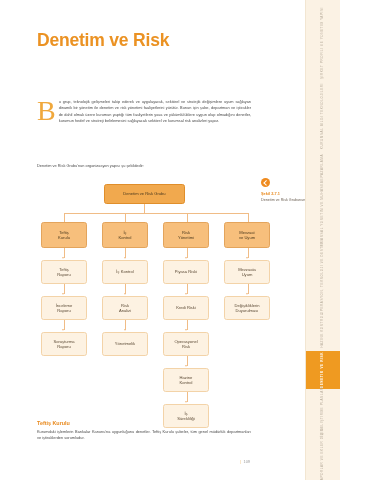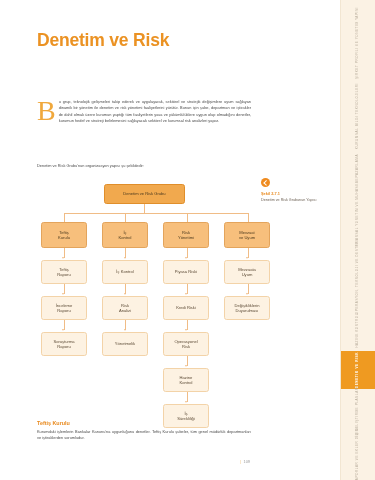--- a/index.html
+++ b/index.html
@@ -4,21 +4,21 @@
 <style>
   html, body {
     margin: 0; padding: 0;
     width: 375px; height: 480px;
     overflow: hidden;
     background: #ffffff;
     font-family: "Liberation Sans", sans-serif;
   }
   #page {
     position: relative;
-    width: 375px; height: 480px;
+    width: 340px; height: 480px;
     background: #ffffff;
   }
 
   
   #rail {
     position: absolute;
     top: 0; right: 0;
     width: 34px; height: 480px;
     background: #fbf2e4;
     border-left: 1px solid #f2e6d2;

